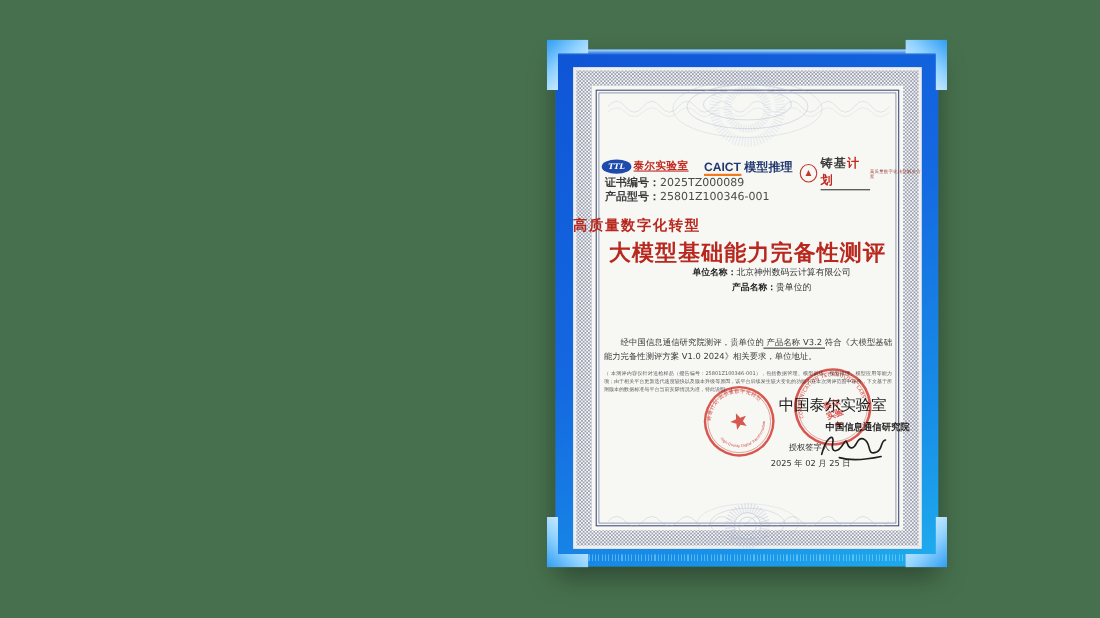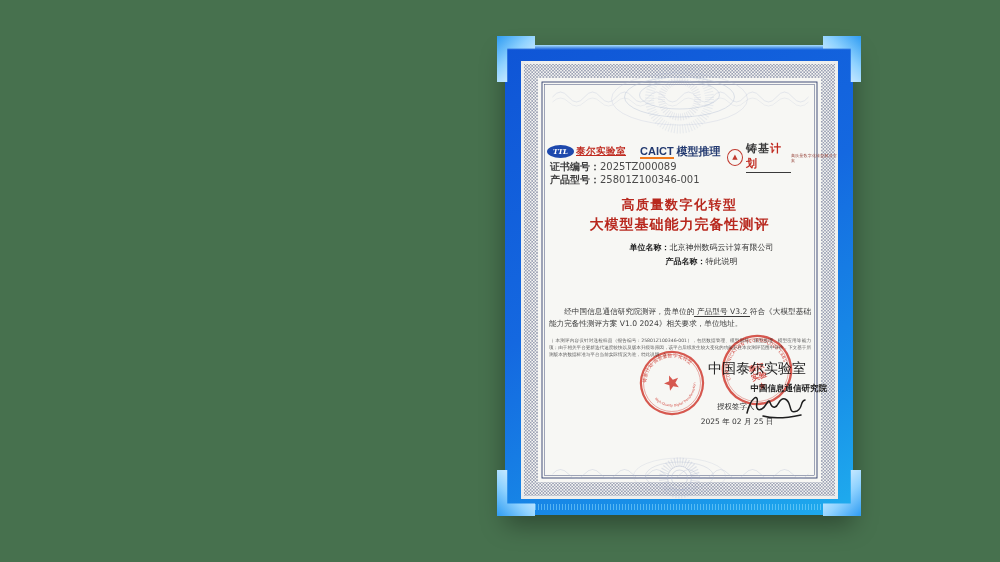--- a/index.html
+++ b/index.html
@@ -34,24 +34,24 @@
   .zhuji{position:absolute;left:206px;top:0;display:flex;align-items:center;gap:3px;}
   .zhuji-circle{width:15px;height:15px;border:1.4px solid #c0392e;border-radius:50%;
     display:flex;align-items:center;justify-content:center;color:#c0392e;font-size:7px;line-height:1;}
   .zhuji-text{display:flex;flex-direction:row;align-items:center;}
   .zhuji-words{font:bold 11px "DejaVu Sans",sans-serif;border-bottom:1.5px solid #3a3a3a;padding-bottom:1px;letter-spacing:1px;}
   .zhuji-dark{color:#3a3a3a;} .zhuji-red{color:#c0281e;}
   .zhuji-tag{font-size:4px;color:#9a4a40;margin-top:1px;letter-spacing:.2px;}
   
   .numbers{position:absolute;left:29px;top:99px;font-size:10px;color:#4a4a4a;line-height:13px;}
   .numbers b{font-weight:bold;color:#3c3c3c;}
-  .title1{position:absolute;left:0;width:100%;top:135px;text-align:center;
+  .title1{position:absolute;left:0;width:100%;top:135px;text-align:left;
     font-size:13px;font-weight:bold;color:#b8281e;letter-spacing:1.5px;}
   .title2{position:absolute;left:0;width:100%;top:155px;text-align:center;
-    font-size:14px;font-weight:bold;color:#b8281e;letter-spacing:1px;}
+    font-size:20px;font-weight:bold;color:#b8281e;letter-spacing:1px;}
   .fields{position:absolute;left:0;width:100%;top:180px;text-align:center;font-size:8px;line-height:13.5px;color:#333;}
   .fields b{color:#222;padding-left:44px;}
   
   .bodytext{position:absolute;left:28px;width:262px;top:245px;font-size:7.6px;line-height:1.62;
     color:#3a3a3a;text-align:justify;text-indent:2em;}
   .bodytext .u{border-bottom:.8px solid #3a3a3a;}
   .footnote{position:absolute;left:28px;width:262px;top:276px;font-size:4.6px;line-height:1.55;
     color:#5a5a5a;text-align:justify;}
   
   .stamp{position:absolute;mix-blend-mode:multiply;opacity:.92;z-index:6;}
@@ -130,25 +130,25 @@
       <div class="numbers">
         <div><b>证书编号：</b><span>2025TZ000089</span></div>
         <div><b>产品型号：</b><span>25801Z100346-001</span></div>
       </div>
 
       <div class="title1">高质量数字化转型</div>
       <div class="title2">大模型基础能力完备性测评</div>
 
       <div class="fields">
         <div><b>单位名称：</b><span>北京神州数码云计算有限公司</span></div>
-        <div><b>产品名称：</b><span>特此说明</span></div>
+        <div><b>产品名称：</b><span>贵单位的</span></div>
       </div>
 
       <div class="bodytext">
-        <span>经中国信息通信研究院测评，贵单位的</span><span class="u"> 产品型号 V3.2 </span><span>符合</span><span>《大模型基础能力完备性测评方案 V1.0 2024》</span><span>相关要求，单位地址。</span>
+        <span>经中国信息通信研究院测评，贵单位的</span><span class="u"> 产品名称 V3.2 </span><span>符合</span><span>《大模型基础能力完备性测评方案 V1.0 2024》</span><span>相关要求，单位地址。</span>
       </div>
 
       <div class="footnote">（ 本测评内容仅针对送检样品（报告编号：25801Z100346-001），包括数据管理、模型训练、模型推理、模型应用等能力项；由于相关平台更新迭代速度较快以及版本升级等原因，该平台后续发生较大变化的功能不在本次测评范围中评价，下文基于所测版本的数据标准与平台当前实际情况为准，特此说明。）</div>
 
       <div class="issuer1">中国泰尔实验室</div>
       <div class="issuer2">中国信息通信研究院</div>
       <div class="signer">授权签字人</div>
       <div class="date">2025 年 02 月 25 日</div>
 
       <svg class="stamp stamp-l" width="76" height="76" viewBox="0 0 76 76">

